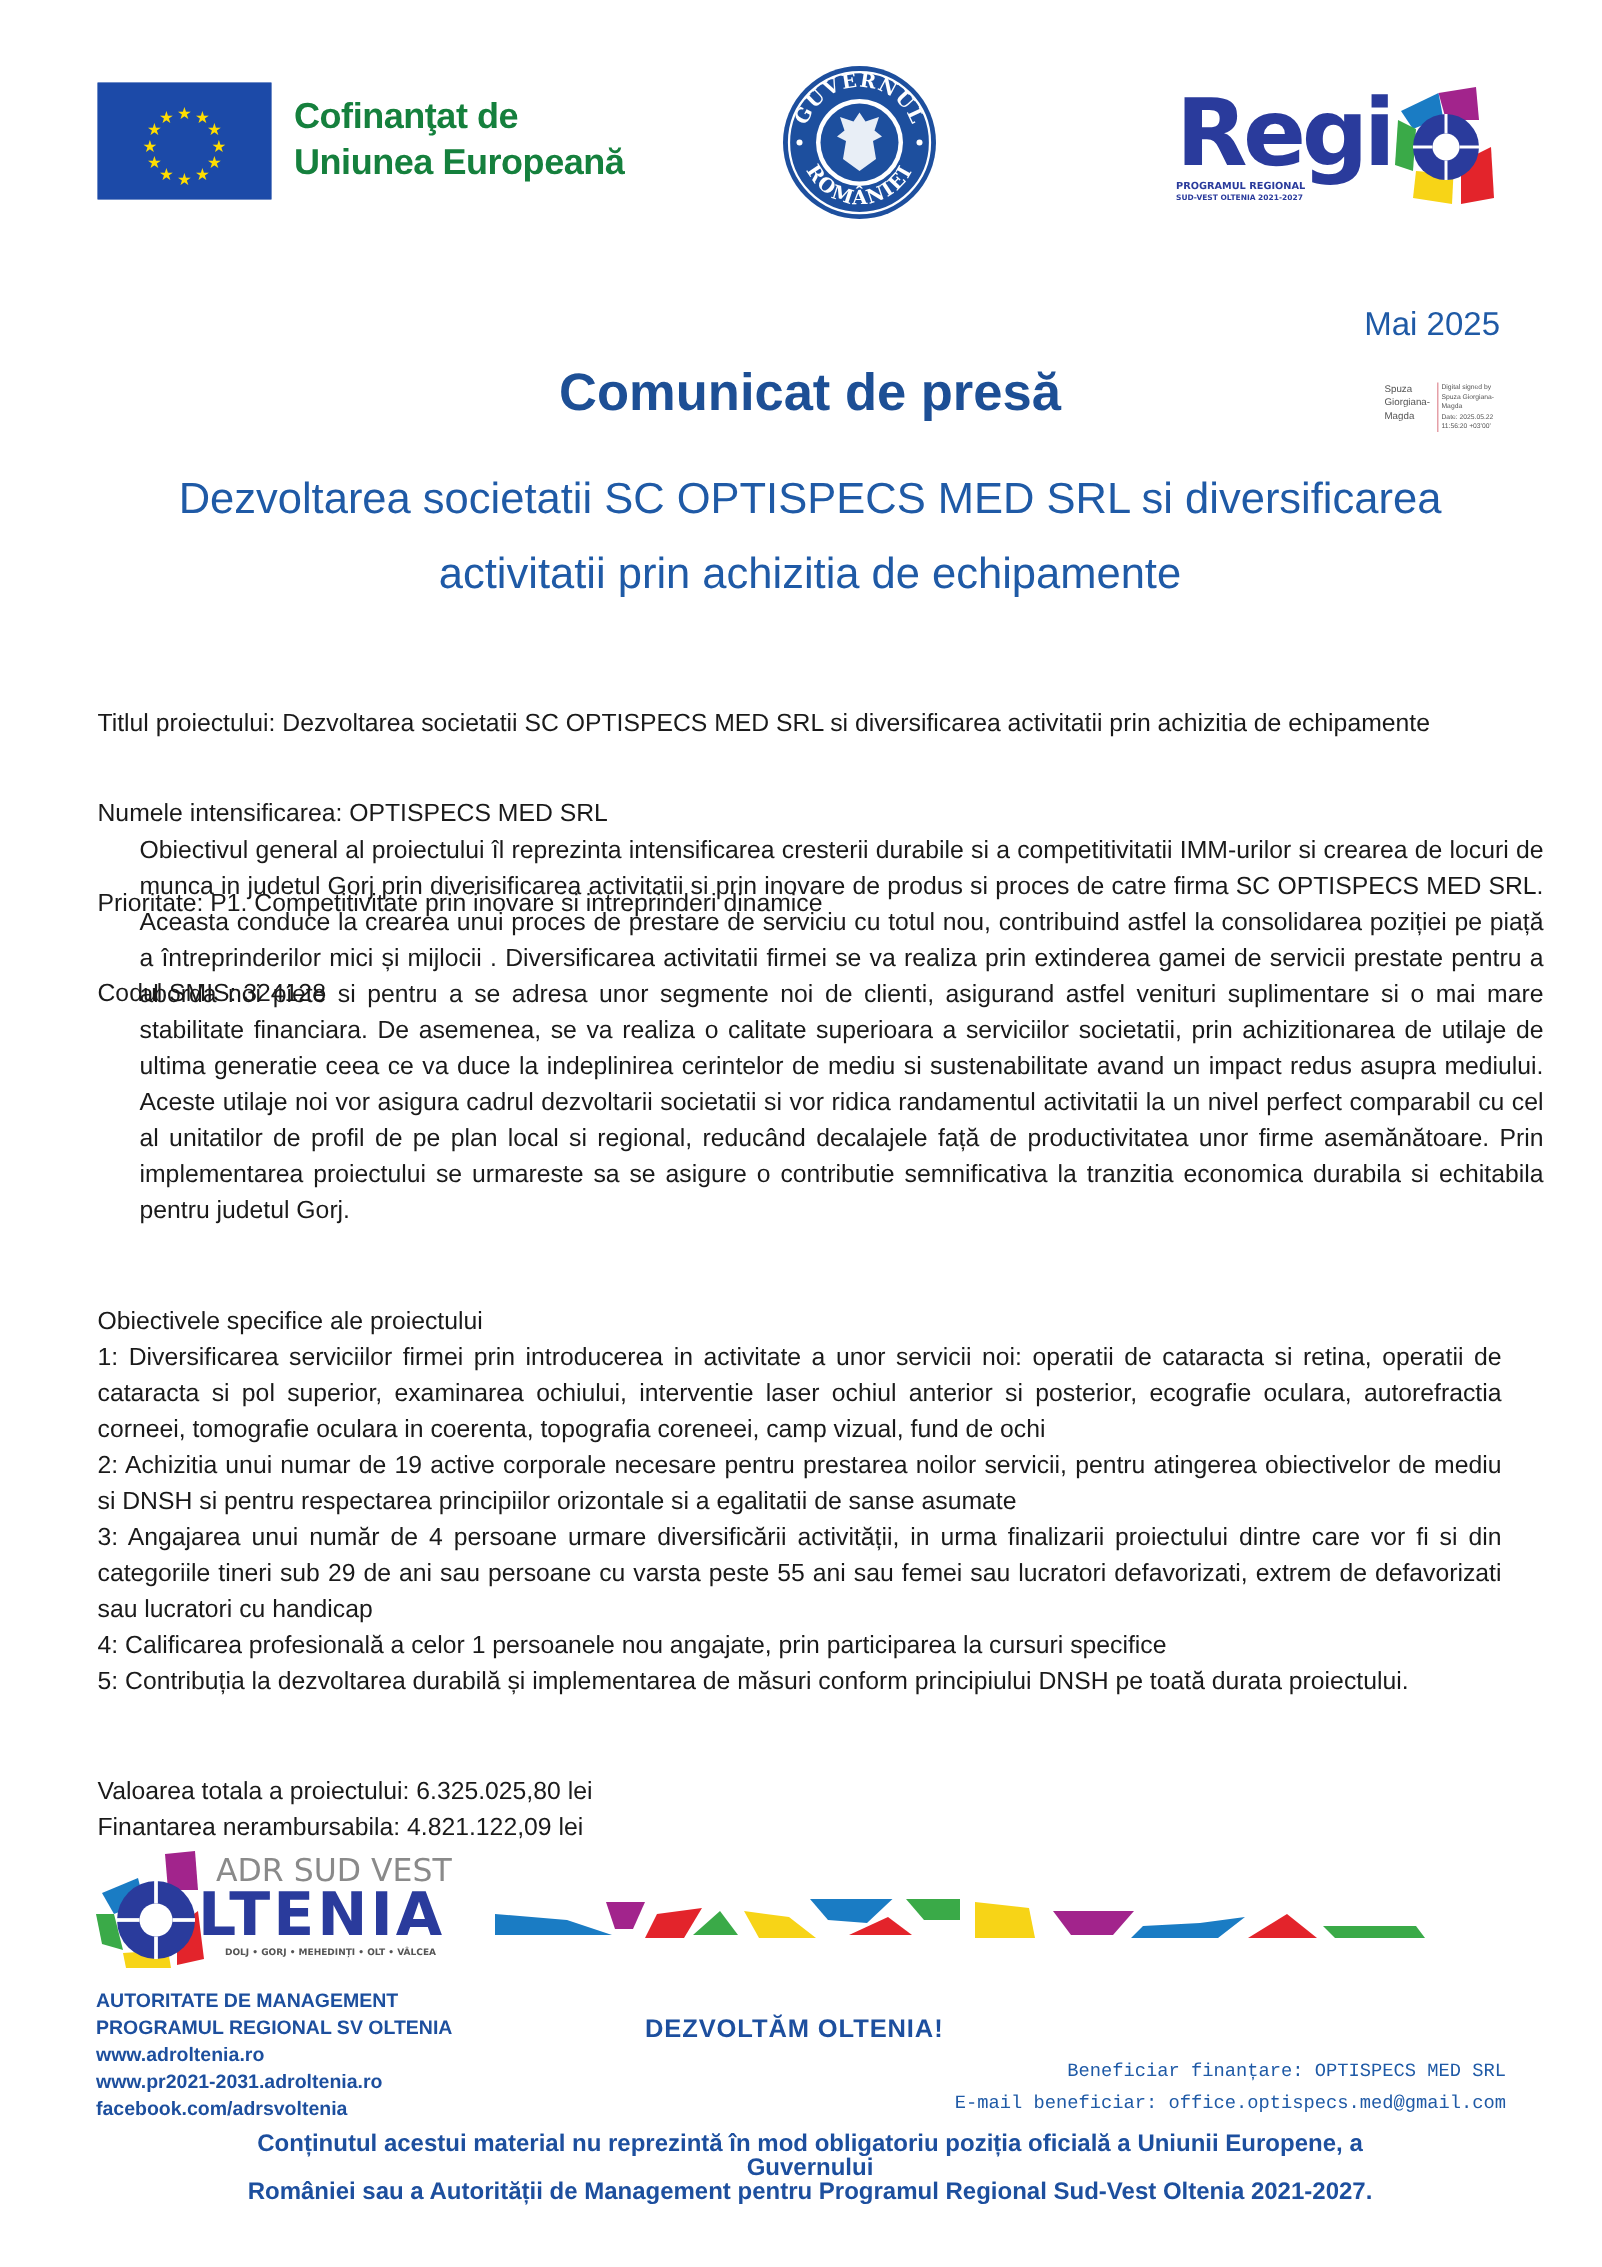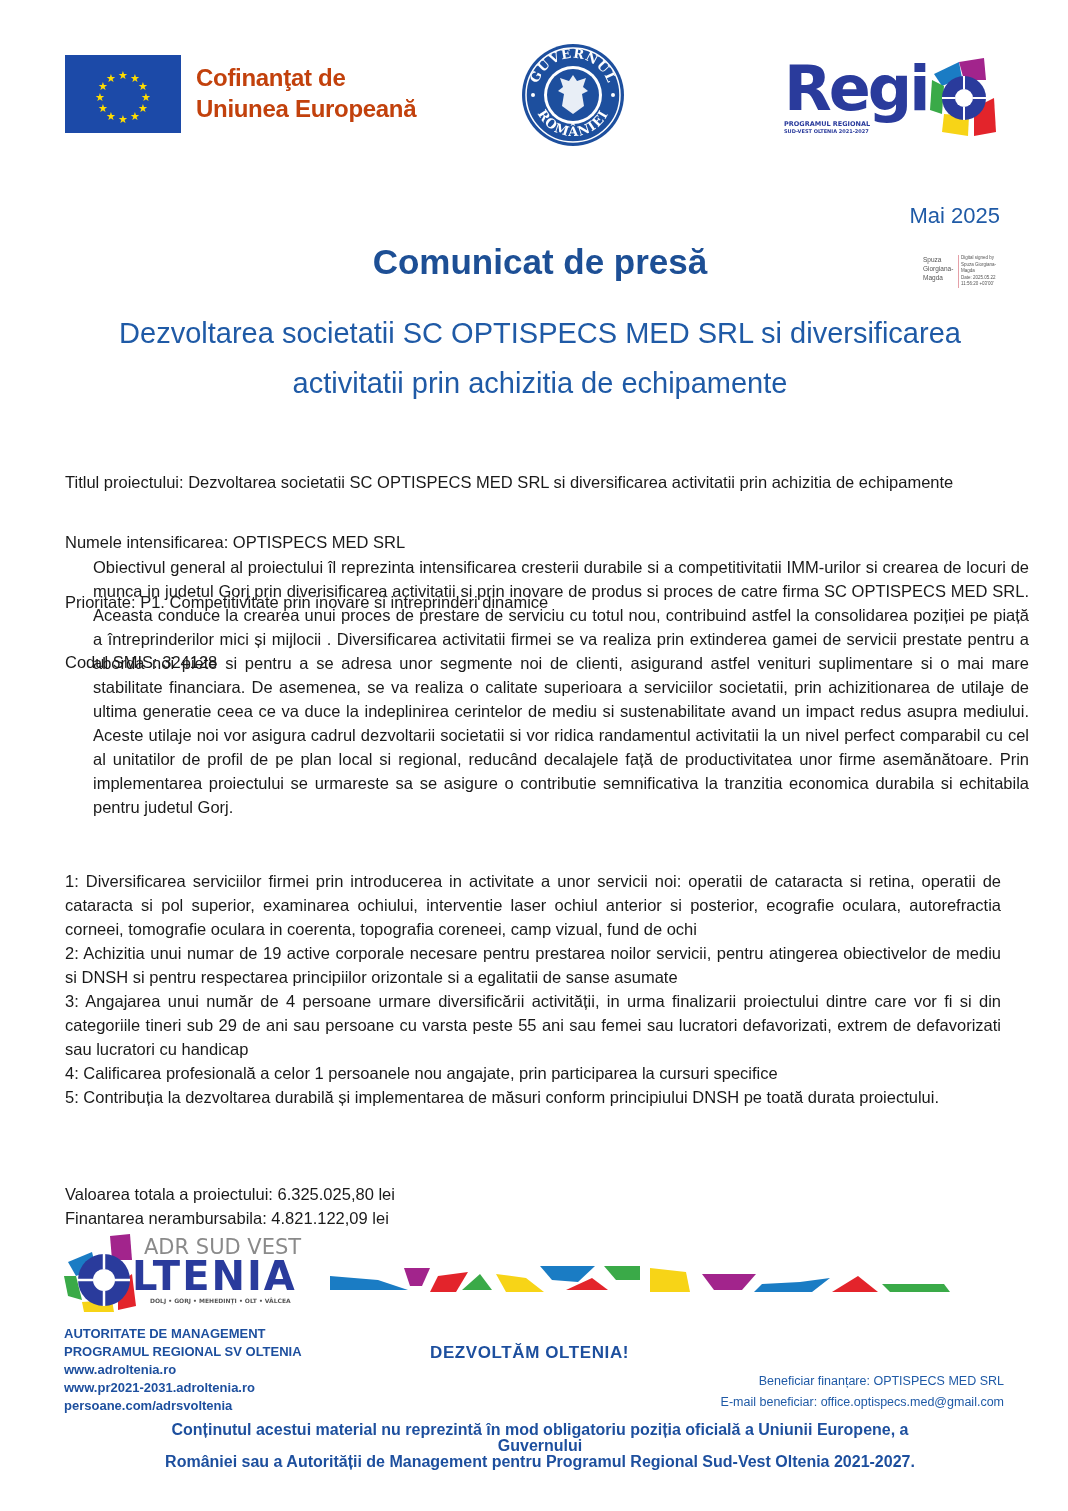--- a/index.html
+++ b/index.html
@@ -1,21 +1,21 @@
 <!DOCTYPE html>
 <html><head>
 <meta charset="utf-8">
 <style>
   html, body { margin: 0; padding: 0; background: #ffffff; }
   body { width: 1068px; height: 1511px; position: relative; overflow: hidden; font-family: "Liberation Sans", sans-serif; color: #1a1a1a; }
   .abs { position: absolute; }
 
   
   .eu-flag { left: 65px; top: 55px; width: 116px; height: 78px; background: #1c4aa8; }
-  .eu-text { left: 196px; top: 62px; color: #c2410c; font-weight: bold; font-size: 24px; line-height: 31px; letter-spacing: -0.3px; }
+  .eu-text { left: 196px; top: 62px; color: #15803d; font-weight: bold; font-size: 24px; line-height: 31px; letter-spacing: -0.3px; }
   .gov-seal { left: 520px; top: 42px; width: 106px; height: 106px; }
   .regio { left: 784px; top: 52px; width: 222px; height: 84px; }
 
   .date { right: 68px; top: 203px; font-size: 22px; color: #1f5aa6; }
   .sig { left: 920px; top: 255px; width: 90px; height: 32px; font-size: 6.5px; color: #555; }
   .sig .name { position: absolute; left: 3px; top: 0; line-height: 9px; }
   .sig .details { position: absolute; left: 38px; top: 0; line-height: 6.5px; font-size: 4.5px; border-left: 1px solid #e5a0a8; padding-left: 2px; }
 
   .title { left: 0; width: 1080px; top: 242px; text-align: center; font-size: 35px; font-weight: bold; color: #1d4f95; }
   .subtitle { left: 60px; width: 960px; top: 308px; text-align: center; font-size: 29px; line-height: 50px; color: #1f5aa6; }
@@ -26,21 +26,21 @@
   .p-meta div { white-space: nowrap; margin-top: 36px; }
   .p-general { top: 555px; margin-left: 28px; }
   .p-spec { top: 869px; }
   .p-values { top: 1182px; font-size: 16.5px; }
 
   
   .oltenia { left: 62px; top: 1230px; width: 270px; height: 82px; }
   .stripe { left: 330px; top: 1262px; width: 675px; height: 34px; }
   .am-block { left: 64px; top: 1325px; font-size: 13px; font-weight: bold; color: #1d4f9e; line-height: 18px; }
   .dezvoltam { left: 430px; top: 1343px; font-size: 17px; font-weight: bold; color: #1d4f9e; letter-spacing: 0.6px; }
-  .benef { right: 64px; top: 1371px; font-size: 12.5px; color: #1f5aa6; text-align: right; line-height: 21px; }
+  .benef { right: 64px; top: 1371px; font-size: 12.5px; color: #1f5aa6; text-align: right; line-height: 21px; font-family: Liberation Mono, monospace; }
   .disclaimer { left: 150px; width: 780px; top: 1422px; text-align: center; font-size: 16px; font-weight: bold; color: #1d4f9e; line-height: 16px; }
 </style>
 </head>
 <body>
 
 <div class="abs eu-flag">
   <svg width="116" height="78" viewBox="0 0 116 78">
     <rect width="116" height="78" fill="#1c4aa8"></rect>
     <g fill="#ffdd00" font-size="11" text-anchor="middle" font-family="DejaVu Sans, sans-serif">
       <text x="58" y="24">★</text>
@@ -128,20 +128,21 @@
 <div class="abs body-text p-meta">
   <div>Titlul proiectului: Dezvoltarea societatii SC OPTISPECS MED SRL si diversificarea activitatii prin achizitia de echipamente</div>
   <div>Numele intensificarea: OPTISPECS MED SRL</div>
   <div>Prioritate: P1. Competitivitate prin inovare si intreprinderi dinamice</div>
   <div>Codul SMIS: 324128</div>
 </div>
 
 <div class="abs body-text justify p-general">Obiectivul general al proiectului îl reprezinta intensificarea cresterii durabile si a competitivitatii IMM-urilor si crearea de locuri de munca in judetul Gorj prin diverisificarea activitatii si prin inovare de produs si proces de catre firma SC OPTISPECS MED SRL. Aceasta conduce la crearea unui proces de prestare de serviciu cu totul nou, contribuind astfel la consolidarea poziției pe piață a întreprinderilor mici și mijlocii . Diversificarea activitatii firmei se va realiza prin extinderea gamei de servicii prestate pentru a aborda noi piete si pentru a se adresa unor segmente noi de clienti, asigurand astfel venituri suplimentare si o mai mare stabilitate financiara. De asemenea, se va realiza o calitate superioara a serviciilor societatii, prin achizitionarea de utilaje de ultima generatie ceea ce va duce la indeplinirea cerintelor de mediu si sustenabilitate avand un impact redus asupra mediului. Aceste utilaje noi vor asigura cadrul dezvoltarii societatii si vor ridica randamentul activitatii la un nivel perfect comparabil cu cel al unitatilor de profil de pe plan local si regional, reducând decalajele față de productivitatea unor firme asemănătoare. Prin implementarea proiectului se urmareste sa se asigure o contributie semnificativa la tranzitia economica durabila si echitabila pentru judetul Gorj.</div>
 
 <div class="abs body-text p-spec">
+  <div>Obiectivele specifice ale proiectului</div>
   <div class="justify">1: Diversificarea serviciilor firmei prin introducerea in activitate a unor servicii noi: operatii de cataracta si retina, operatii de cataracta si pol superior, examinarea ochiului, interventie laser ochiul anterior si posterior, ecografie oculara, autorefractia corneei, tomografie oculara in coerenta, topografia coreneei, camp vizual, fund de ochi</div>
   <div class="justify">2: Achizitia unui numar de 19 active corporale necesare pentru prestarea noilor servicii, pentru atingerea obiectivelor de mediu si DNSH si pentru respectarea principiilor orizontale si a egalitatii de sanse asumate</div>
   <div class="justify">3: Angajarea unui număr de 4 persoane urmare diversificării activității, in urma finalizarii proiectului dintre care vor fi si din categoriile tineri sub 29 de ani sau persoane cu varsta peste 55 ani sau femei sau lucratori defavorizati, extrem de defavorizati sau lucratori cu handicap</div>
   <div class="justify">4: Calificarea profesională a celor 1 persoanele nou angajate, prin participarea la cursuri specifice</div>
   <div class="justify">5: Contribuția la dezvoltarea durabilă și implementarea de măsuri conform principiului DNSH pe toată durata proiectului.</div>
 </div>
 
 <div class="abs body-text p-values" style="font-family:'Liberation Sans',sans-serif;">
   <div>Valoarea totala a proiectului: 6.325.025,80 lei</div>
   <div>Finantarea nerambursabila: 4.821.122,09 lei</div>
@@ -184,21 +185,21 @@
     <polygon points="528,14 548,30 502,30" fill="#e3242b"></polygon>
     <polygon points="552,22 614,22 620,30 560,30" fill="#3aaa48"></polygon>
   </svg>
 </div>
 
 <div class="abs am-block">
   <div>AUTORITATE DE MANAGEMENT</div>
   <div>PROGRAMUL REGIONAL SV OLTENIA</div>
   <div>www.adroltenia.ro</div>
   <div>www.pr2021-2031.adroltenia.ro</div>
-  <div>persoane.com/adrsvoltenia</div>
+  <div>facebook.com/adrsvoltenia</div>
 </div>
 
 <div class="abs dezvoltam">DEZVOLTĂM OLTENIA!</div>
 
 <div class="abs benef">
   <div>Beneficiar finanțare: OPTISPECS MED SRL</div>
   <div>E-mail beneficiar: office.optispecs.med@gmail.com</div>
 </div>
 
 <div class="abs disclaimer">

